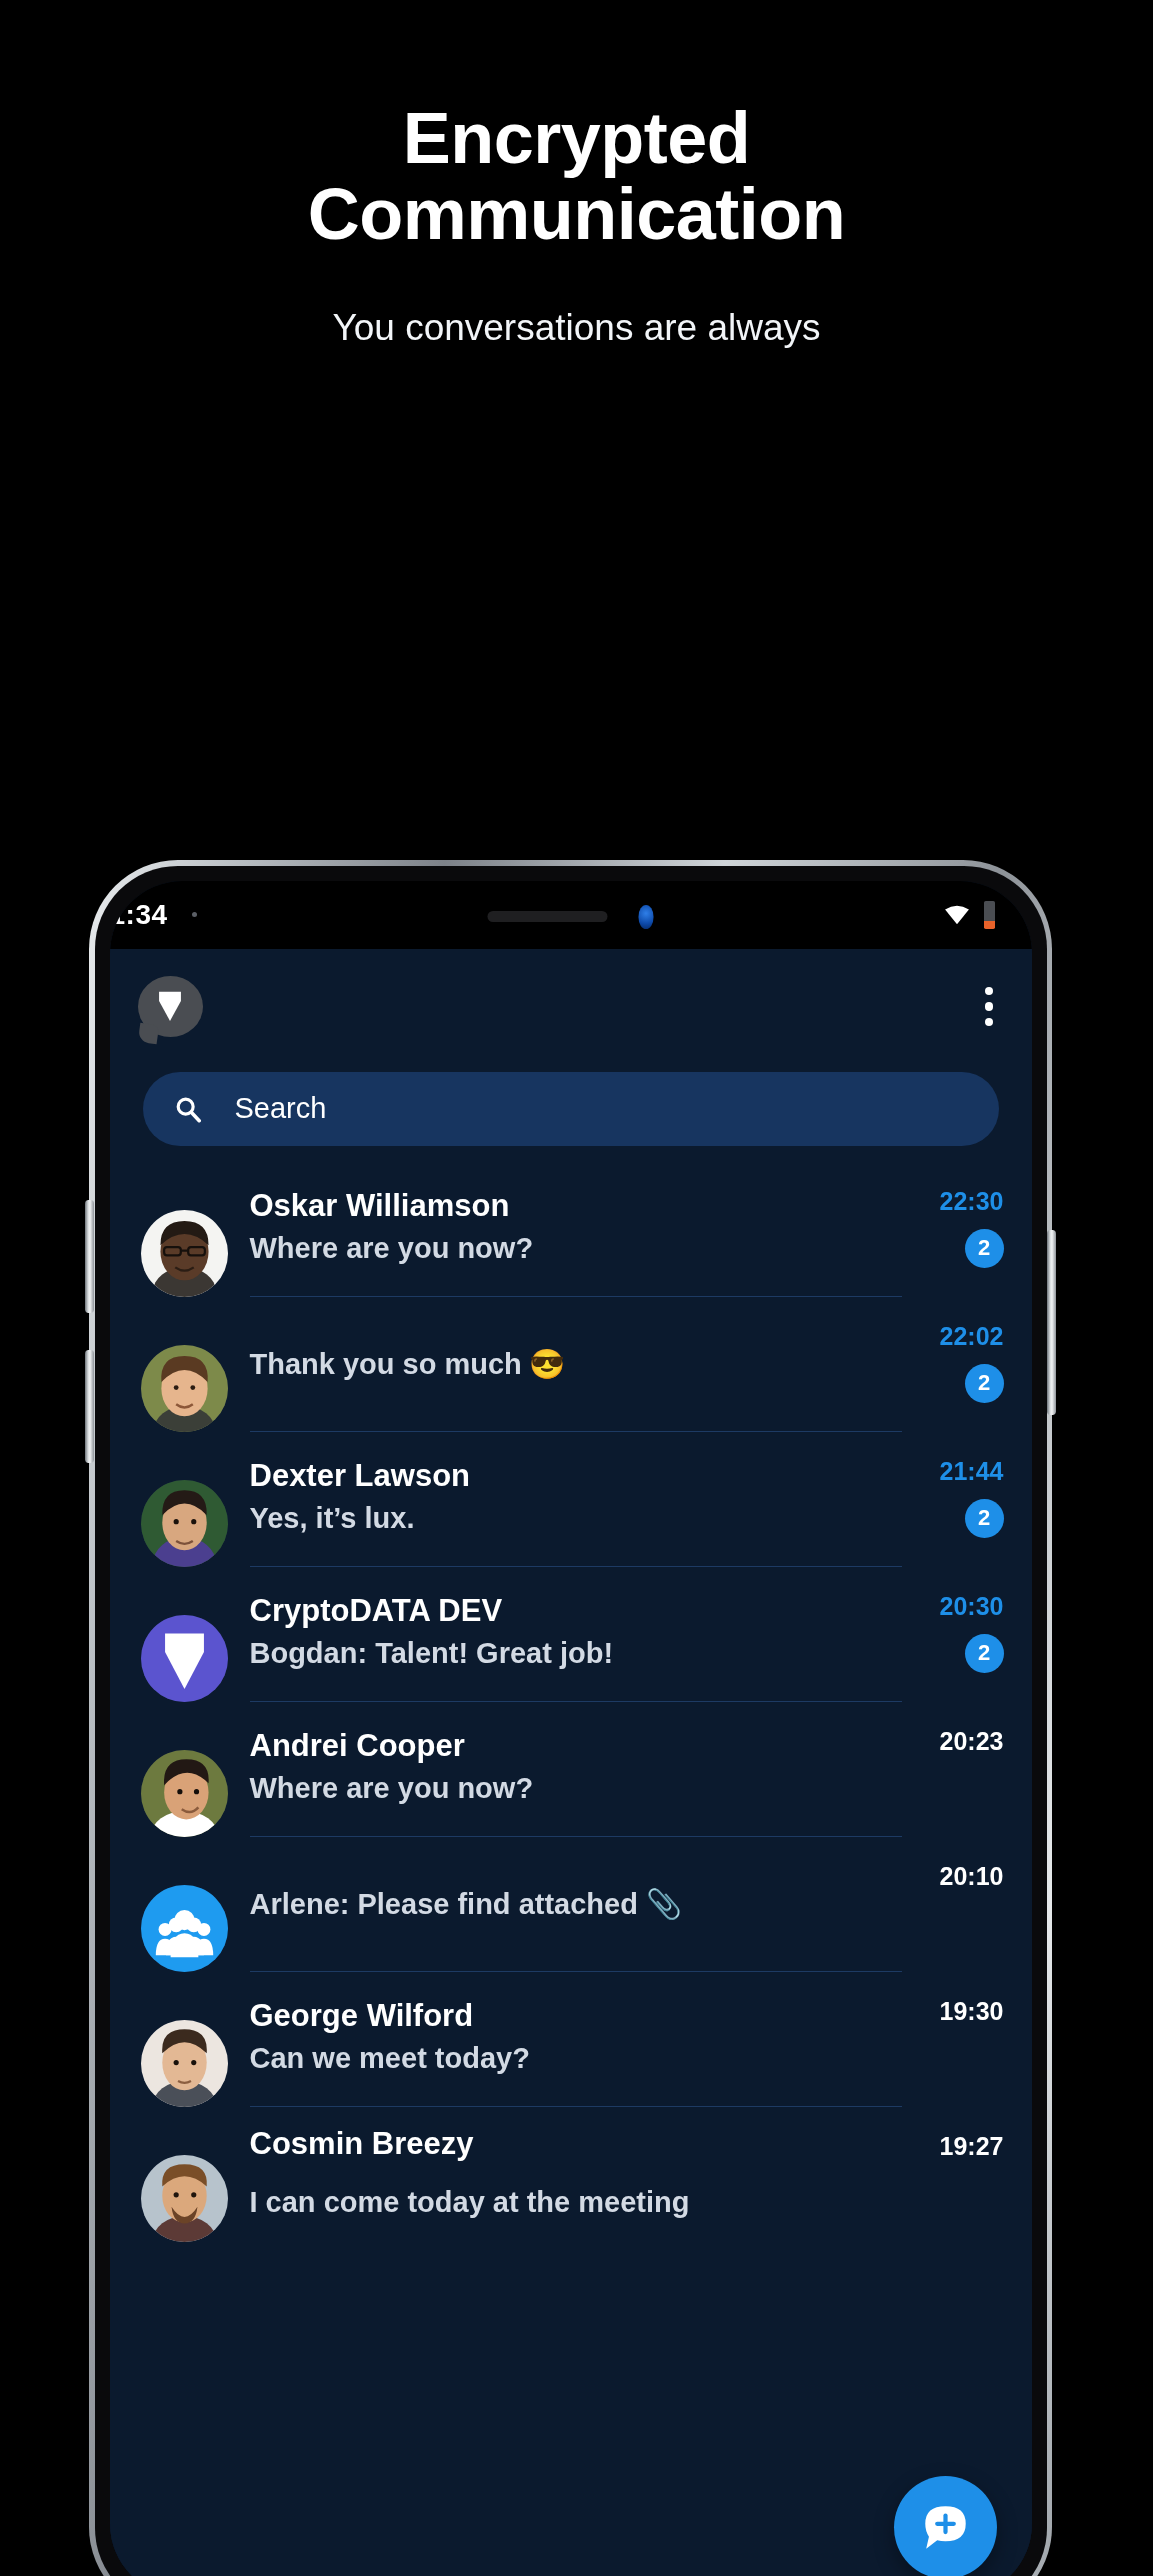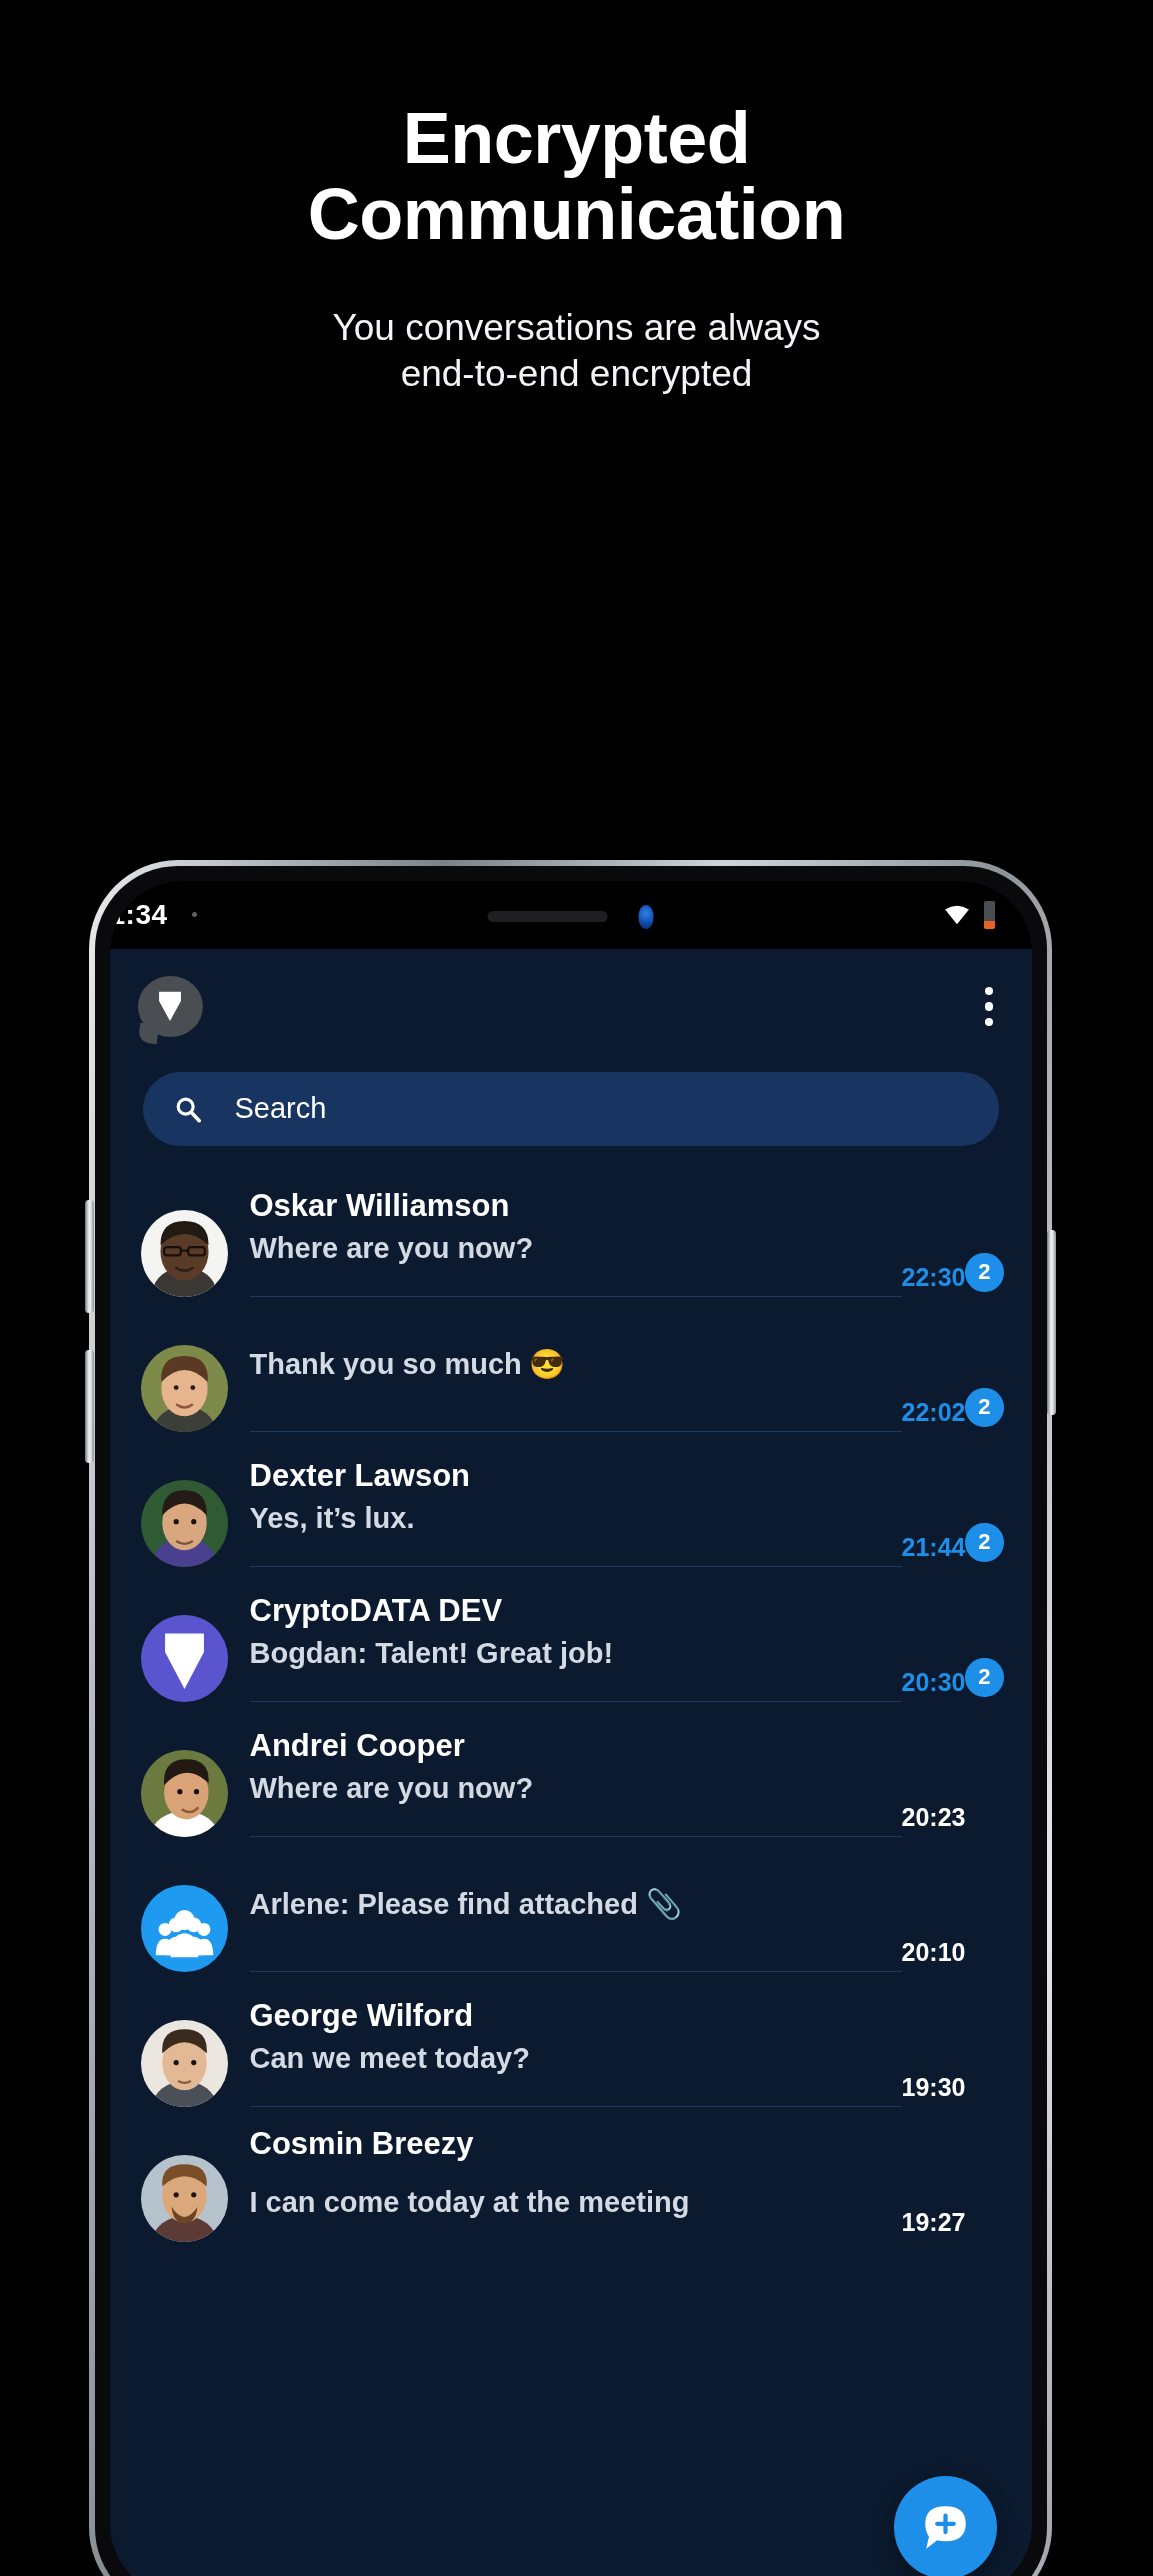--- a/index.html
+++ b/index.html
@@ -220,21 +220,21 @@
     font-weight: 700;
     margin-top: 5.5px;
     line-height: 1.2;
     white-space: nowrap;
   }
   .row-meta {
     width: 102px;
     flex: none;
     height: 100%;
     display: flex;
-    flex-direction: row;
+    flex-direction: column;
     align-items: flex-end;
     justify-content: center;
     padding-bottom: 5.5px;
   }
   .row-time { font-size: 25px; font-weight: 700; white-space: nowrap; }
   .row-time.unread { color: #1e8fe8; }
   .row-time.read { color: #ffffff; }
   .badge {
     margin-top: 13px;
     width: 39px; height: 39px;
@@ -265,21 +265,20 @@
 
 <div class="page">
 
   <div class="hero">
     <h1 class="hero-title">
       <span>Encrypted</span>
       <span class="l2">Communication</span>
     </h1>
     <p class="hero-sub">
       <span>You conversations are always</span>
-      <span class="s2">end-to-end encrypted</span>
     </p>
   </div>
 
   <div class="phone">
     <div class="phone-frame big">
       <div class="btn-side btn-vol1"></div>
       <div class="btn-side btn-vol2"></div>
       <div class="btn-side btn-power"></div>
       <div class="phone-bezel">
         <div class="phone-screen">

